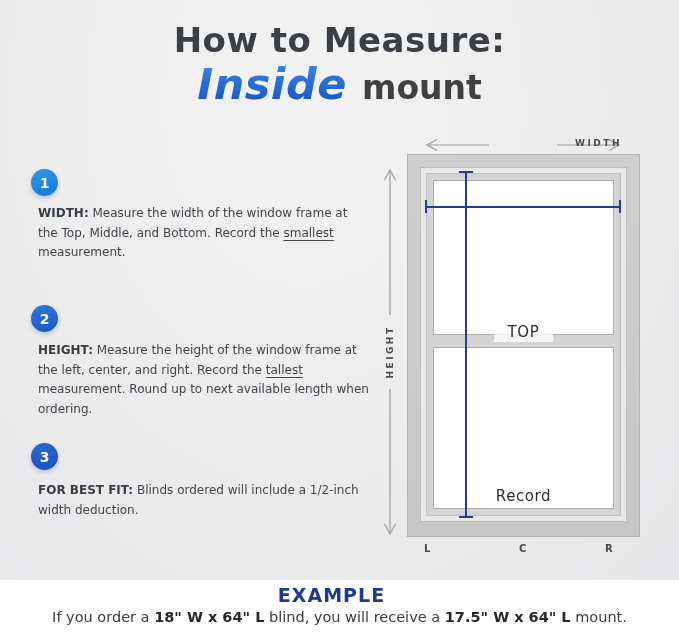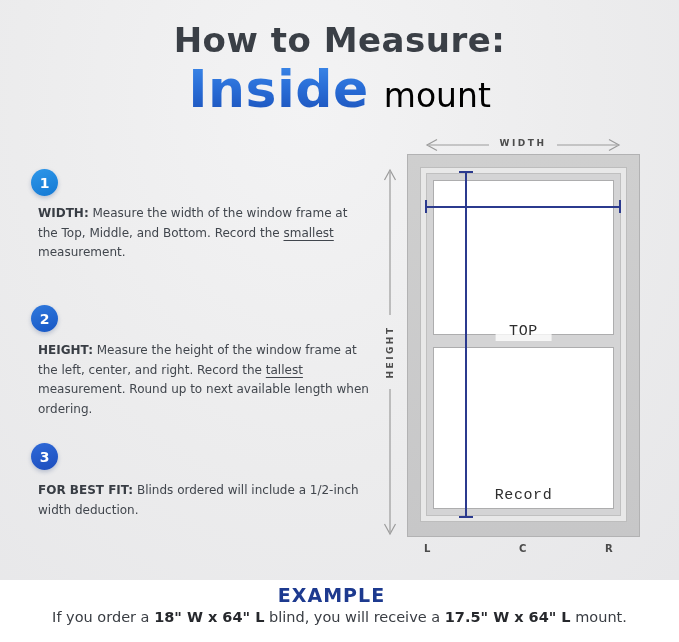--- a/index.html
+++ b/index.html
@@ -12,26 +12,26 @@
     position:absolute;left:0;top:0;width:679px;height:580px;
     background:radial-gradient(ellipse at 45% 18%, #f3f3f4 0%, #ececed 55%, #e7e7e9 100%);
   }
   .bg-white{position:absolute;left:0;top:580px;width:679px;height:62px;background:#ffffff;}
 
   
   .title-wrap{position:absolute;left:0;top:22px;width:679px;text-align:center;line-height:1.08;}
   .title-line1{font-size:34px;font-weight:bold;color:#3a3f46;letter-spacing:.5px;}
   .title-line2{margin-top:2px;}
   .title-highlight{
-    font-size:52px;font-weight:bold;letter-spacing:.5px;
+    font-size:43px;font-weight:bold;letter-spacing:.5px;
     background:linear-gradient(180deg,#3f8ceb 0%,#2a6fd8 45%,#1a4fb8 100%);
     -webkit-background-clip:text;background-clip:text;
-    color:#2366cf;-webkit-text-fill-color:transparent;
+    color:#2366cf;font-style:italic;-webkit-text-fill-color:transparent;
   }
-  .title-rest{font-size:33px;font-weight:normal;color:#000000;margin-left:15px;}
+  .title-rest{font-size:33px;font-weight:bold;color:#404040;margin-left:15px;}
 
   
   .step-circle{
     position:absolute;width:27px;height:27px;border-radius:50%;
     display:flex;align-items:center;justify-content:center;
     color:#fff;font-size:14px;font-weight:bold;
     box-shadow:0 2px 4px rgba(30,60,120,.25);
   }
   .c1{left:31px;top:169px;background:linear-gradient(160deg,#2d97e9 0%,#1478d3 100%);}
   .c2{left:31px;top:305px;background:linear-gradient(160deg,#2f79dd 0%,#1756c4 100%);}
@@ -43,30 +43,30 @@
   .t2{left:38px;top:341px;width:338px;}
   .t3{left:38px;top:481px;width:354px;}
   .step-label{font-weight:bold;color:#383d44;}
   .underlined{text-decoration:underline;text-underline-offset:3px;text-decoration-thickness:1px;}
 
   
   .dim-label{
     position:absolute;font-size:9px;letter-spacing:2.5px;color:#4d4d4d;font-weight:bold;
   }
   .width-arrow{position:absolute;left:424px;top:137px;width:198px;height:14px;}
-  .width-arrow .dim-label{left:0;right:0;top:1px;text-align:center;}
+  .width-arrow .dim-label{left:0;right:0;top:1px;text-align:right;}
   .height-arrow{position:absolute;left:383px;top:167px;width:14px;height:370px;}
   .height-arrow .dim-label{
     left:50%;top:50%;transform:translate(-50%,-50%) rotate(-90deg);white-space:nowrap;
   }
 
   .win-frame{
     position:absolute;left:407px;top:154px;width:233px;height:383px;
     background:linear-gradient(180deg,#cfcfcf,#c7c7c8);
-    border:1px solid #b2b2b3;box-sizing:border-box;font-family:Liberation Mono, monospace;
+    border:1px solid #b2b2b3;box-sizing:border-box;
   }
   .win-jamb{
     position:absolute;left:12px;top:12px;right:12px;bottom:14px;
     background:#e8e8e8;border:1px solid #bdbdbd;
   }
   .win-sash{
     position:absolute;left:5px;top:5px;right:5px;bottom:5px;
     background:#d4d4d5;border:1px solid #c0c0c0;
   }
   .pane{position:absolute;background:#ffffff;border:1.5px solid #adadae;box-sizing:border-box;}

